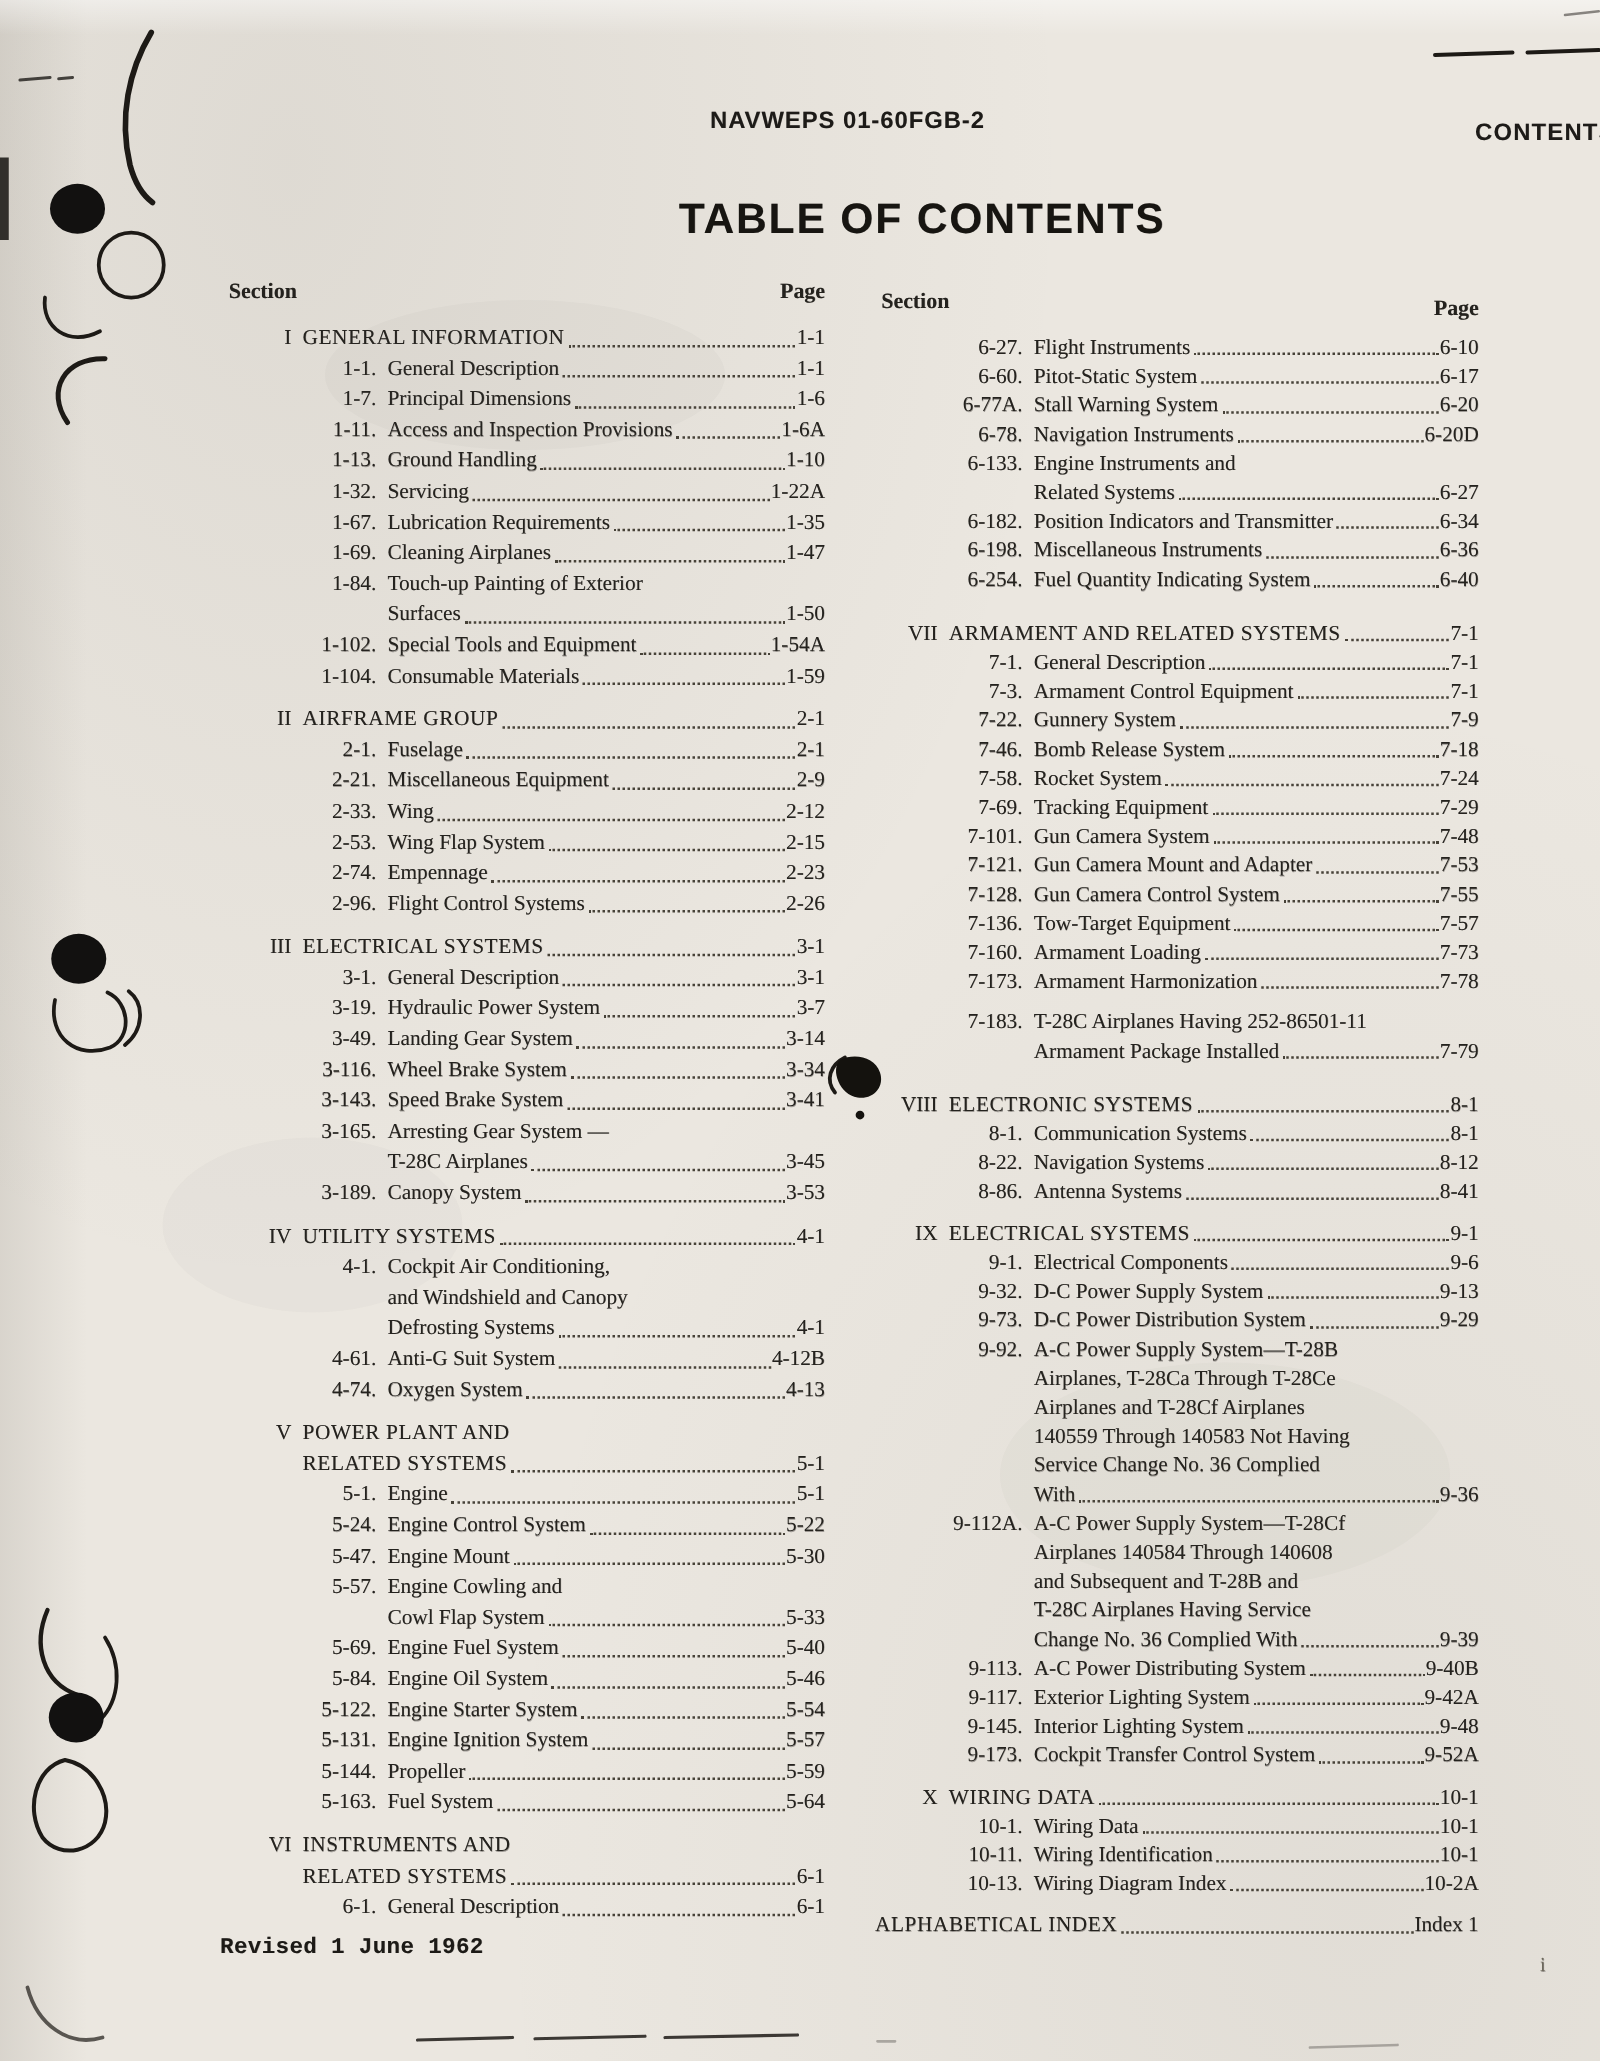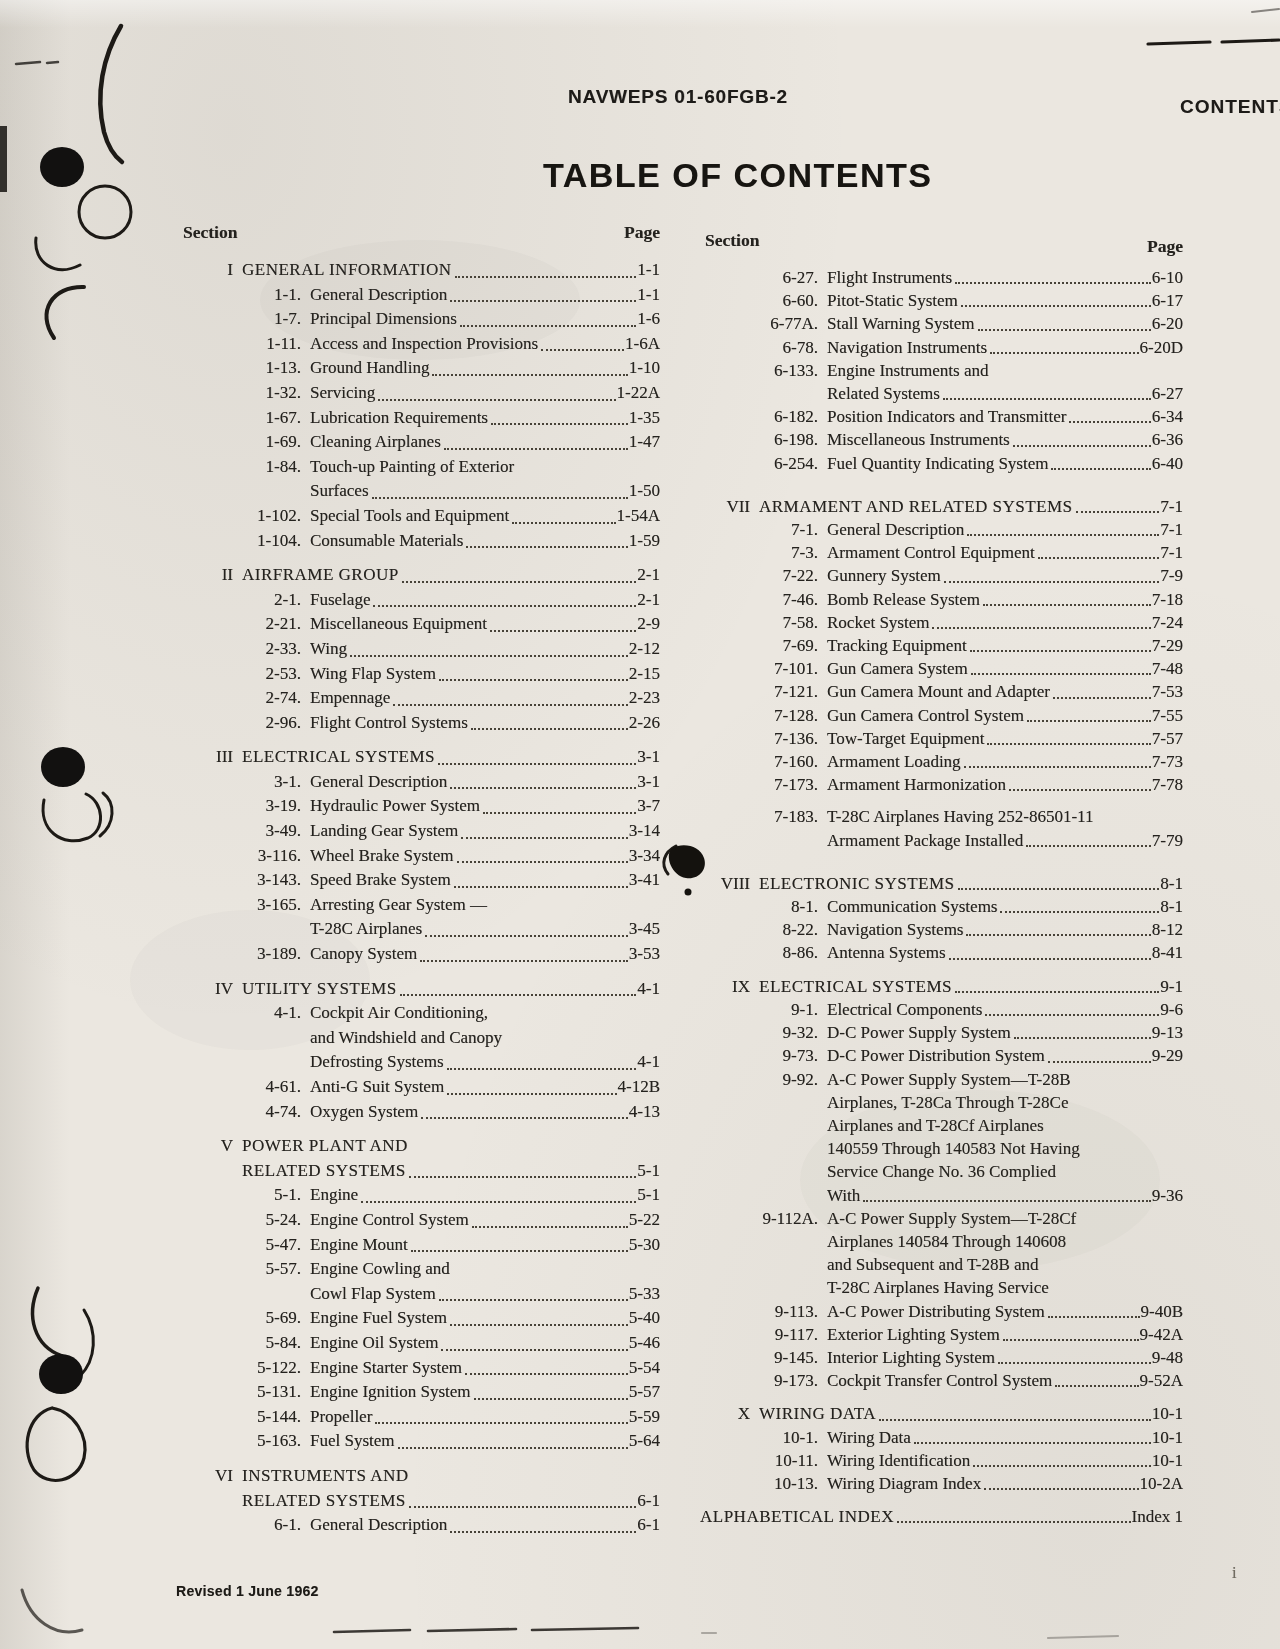--- a/index.html
+++ b/index.html
@@ -32,22 +32,22 @@
     font-family:"Liberation Sans","DejaVu Sans",sans-serif;
     font-weight:bold; font-size:19px; letter-spacing:1px; color:#1d1b18;
   }
   .page-title {
     position:absolute; top:156px; left:543px; white-space:nowrap;
     font-family:"Liberation Sans","DejaVu Sans",sans-serif;
     font-weight:bold; font-size:34px; letter-spacing:1.5px; color:#171511;
   }
   .footer-left {
     position:absolute; top:1548px; left:176px;
-    font-family:Liberation Sans, sans-serif;
-    font-weight:bold; font-size:14px; letter-spacing:0.3px; color:#1c1a16;margin-top:35px;
+    font-family:Liberation Mono, monospace;
+    font-weight:bold; font-size:18px; letter-spacing:0.3px; color:#1c1a16;
   }
   .footer-right {
     position:absolute; top:1564px; left:1232px;
     font-size:16px; color:#6d685d;
   }
 
   
   .toc-column { position:absolute; z-index:2; font-size:17px; }
   .col-left  { left:183px; top:222px; width:477px; }
   .col-right { left:700px; top:230px; width:483px; }
@@ -957,20 +957,28 @@
               <div class="row-main">
                 <div class="txt entry-title">and Subsequent and T-28B and</div>
               </div>
             </div>
             <div class="row entry-row">
               <div class="cell num-cell"></div>
               <div class="row-main">
                 <div class="txt entry-title">T-28C Airplanes Having Service</div>
               </div>
             </div>
+            <div class="row entry-row">
+              <div class="cell num-cell"></div>
+              <div class="row-main">
+                <div class="txt entry-title">Change No. 36 Complied With</div>
+                <div class="leader"></div>
+                <div class="page-num">9-39</div>
+              </div>
+            </div>
           </div>
           <div class="entry">
             <div class="row entry-row">
               <div class="cell num-cell">9-113.</div>
               <div class="row-main">
                 <div class="txt entry-title">A-C Power Distributing System</div>
                 <div class="leader"></div>
                 <div class="page-num">9-40B</div>
               </div>
             </div>

